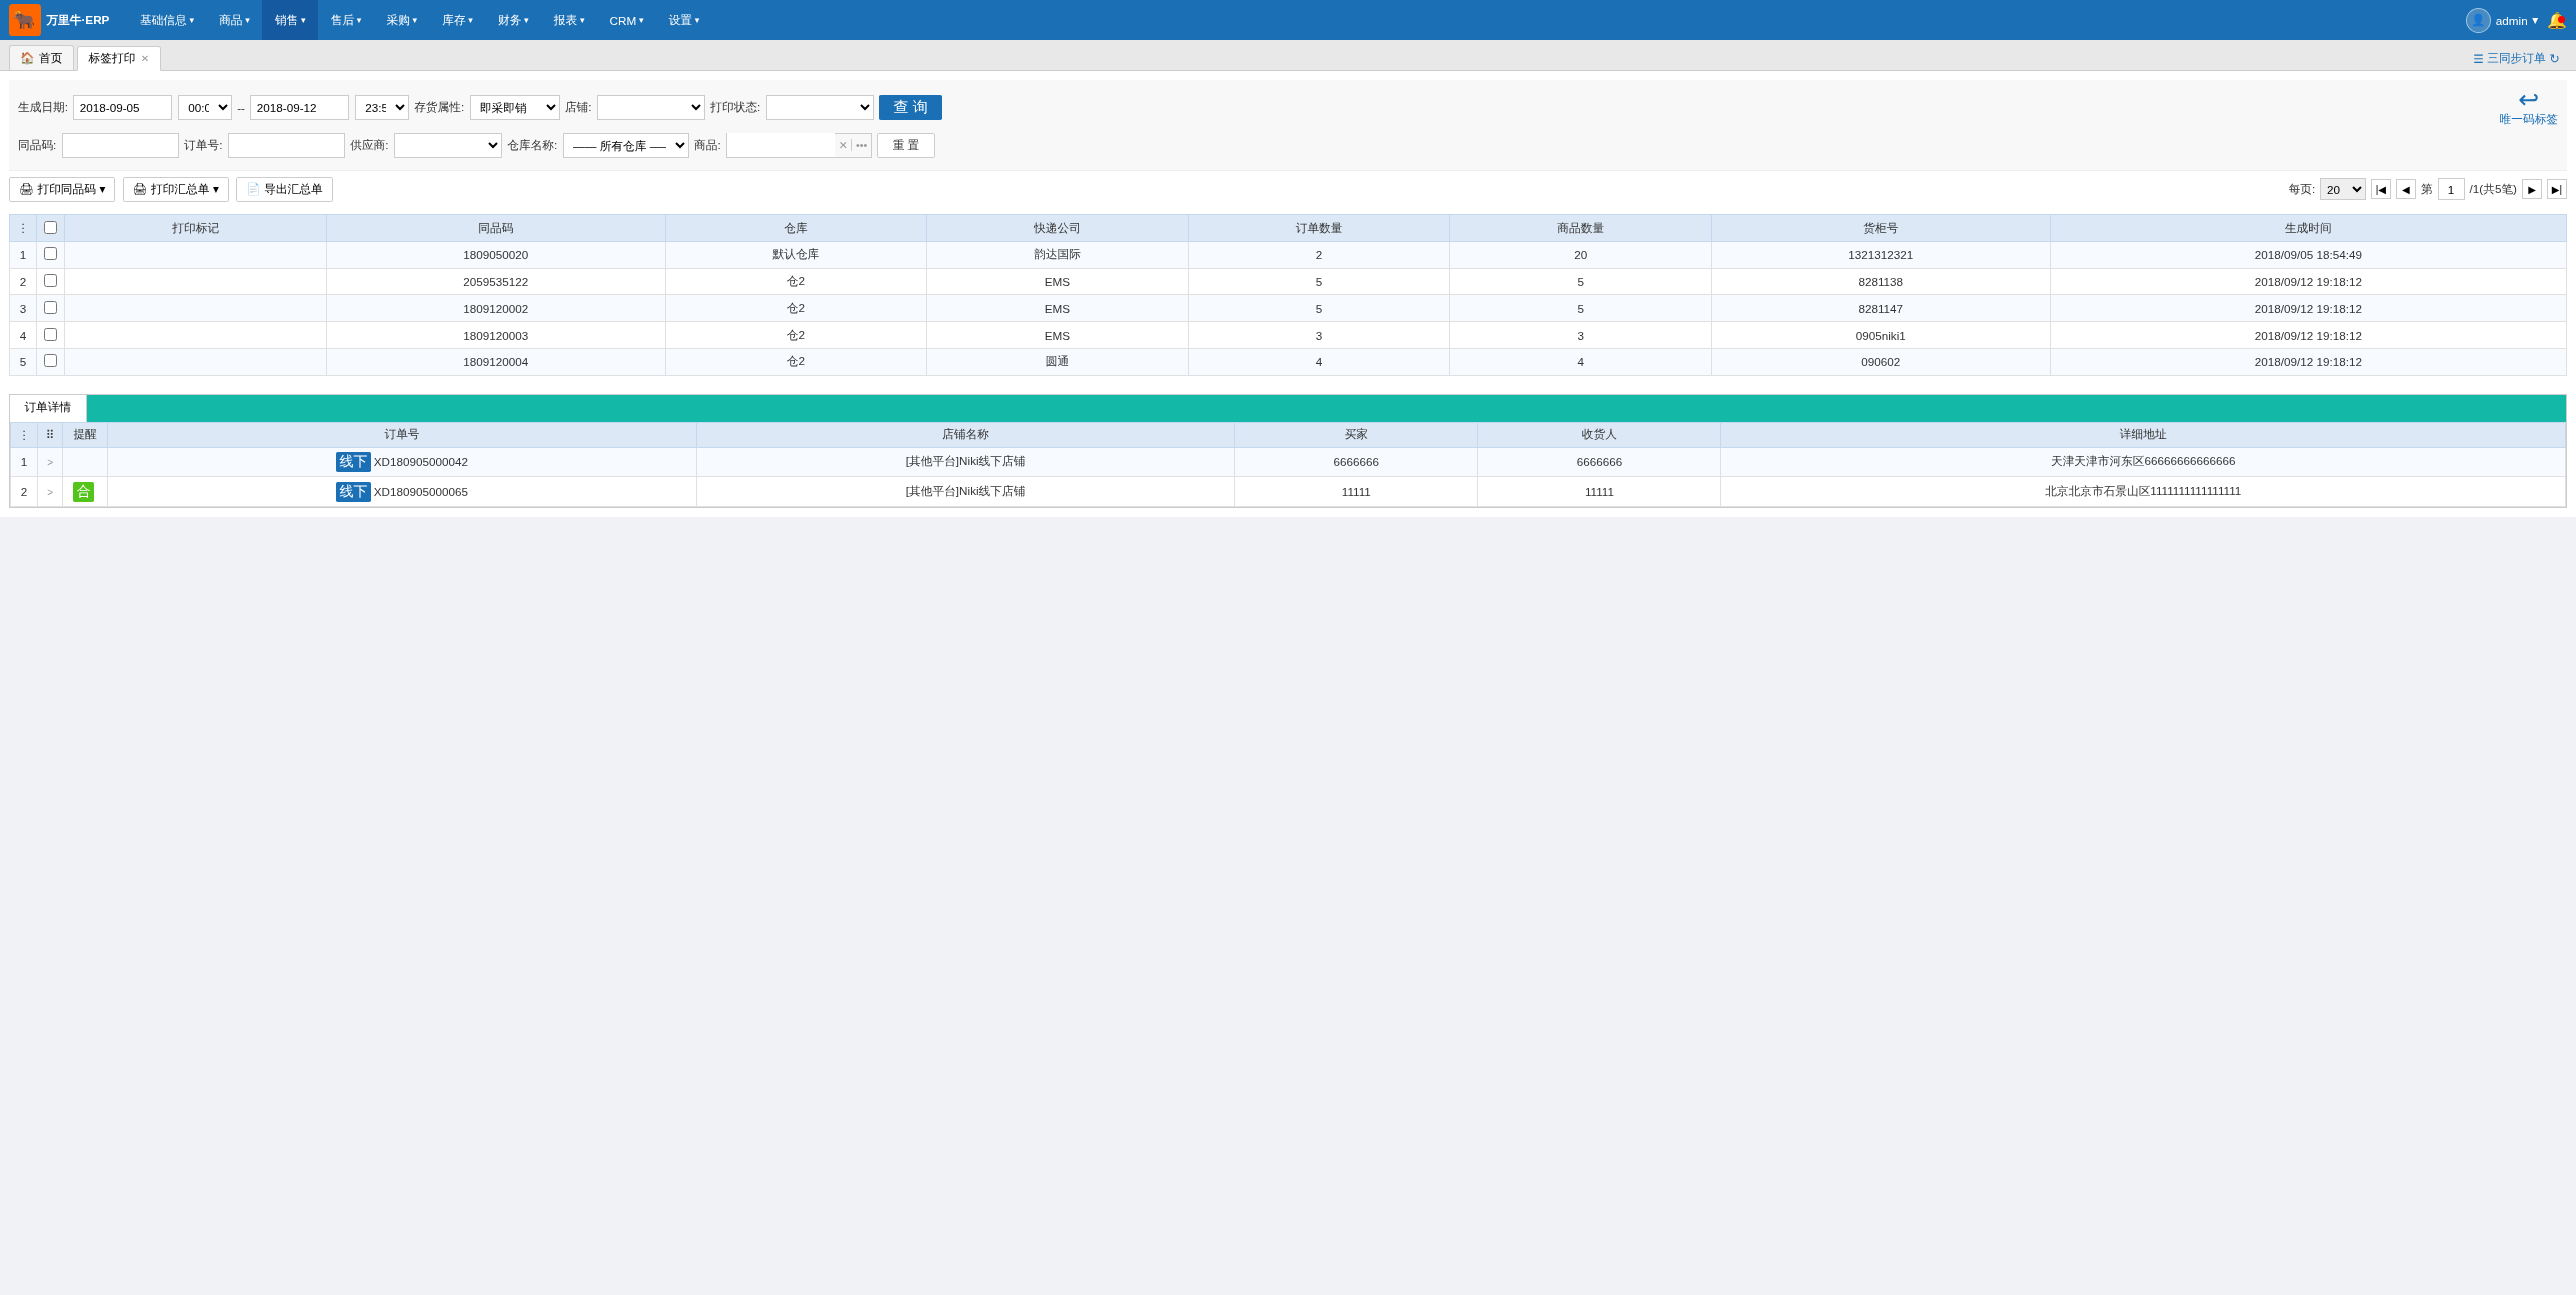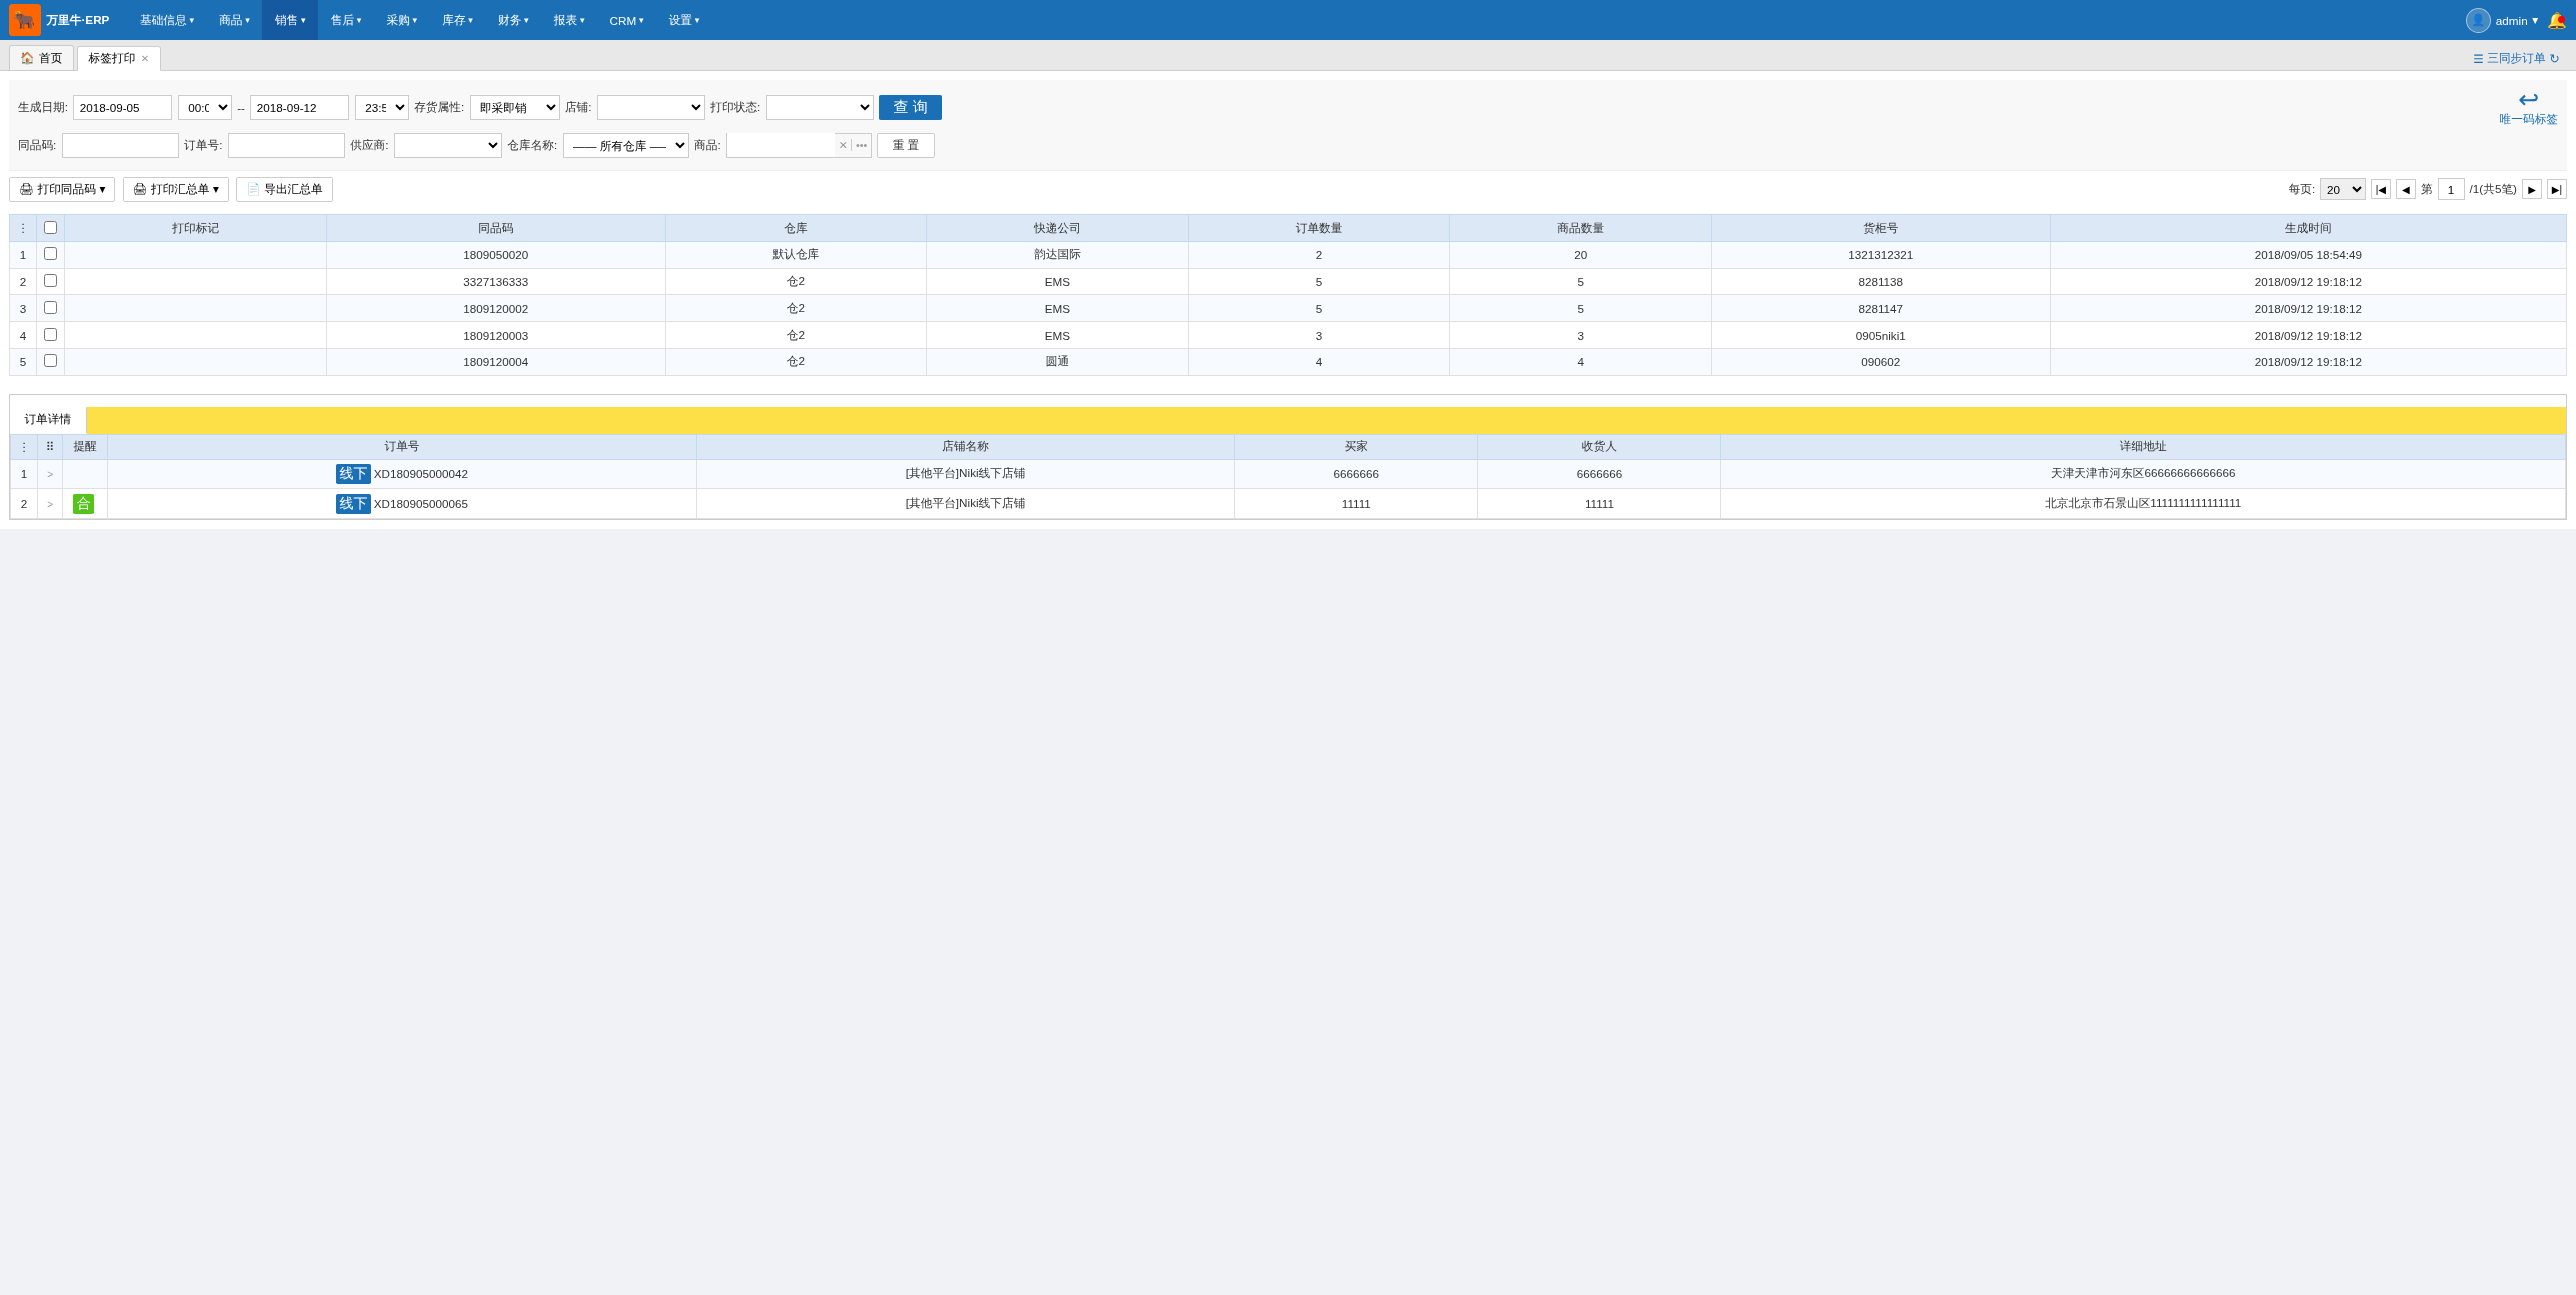--- a/index.html
+++ b/index.html
@@ -280,22 +280,21 @@
     .checkbox-col { width: 25px; }
     input[type="checkbox"] { cursor: pointer; }
 
     
     .bottom-section {
       margin-top: 7.2px;
       border: 0.9px solid #ccc;
     }
     .bottom-tabs {
       display: flex;
-      background: #fde047;
-      margin-top: 12px;
+      background: #14b8a6;
     }
     .bottom-tab {
       padding: 5.4px 14.4px;
       cursor: pointer;
       border-right: 0.9px solid #ccc;
       font-size: 11.7px;
       background: #dce8f5;
     }
     .bottom-tab.active {
       background: white;
@@ -578,21 +577,21 @@
     <td>20</td>
     <td>1321312321</td>
     <td>2018/09/05 18:54:49</td>
   </tr>
         <tr>
     <td class="row-num-col">2</td>
     <td class="checkbox-col">
       <input type="checkbox" style="">
     </td>
     <td></td>
-    <td>3327136333</td>
+    <td>2059535122</td>
     <td>仓2</td>
     <td>EMS</td>
     <td>5</td>
     <td>5</td>
     <td>8281138</td>
     <td>2018/09/12 19:18:12</td>
   </tr>
         <tr>
     <td class="row-num-col">3</td>
     <td class="checkbox-col">

